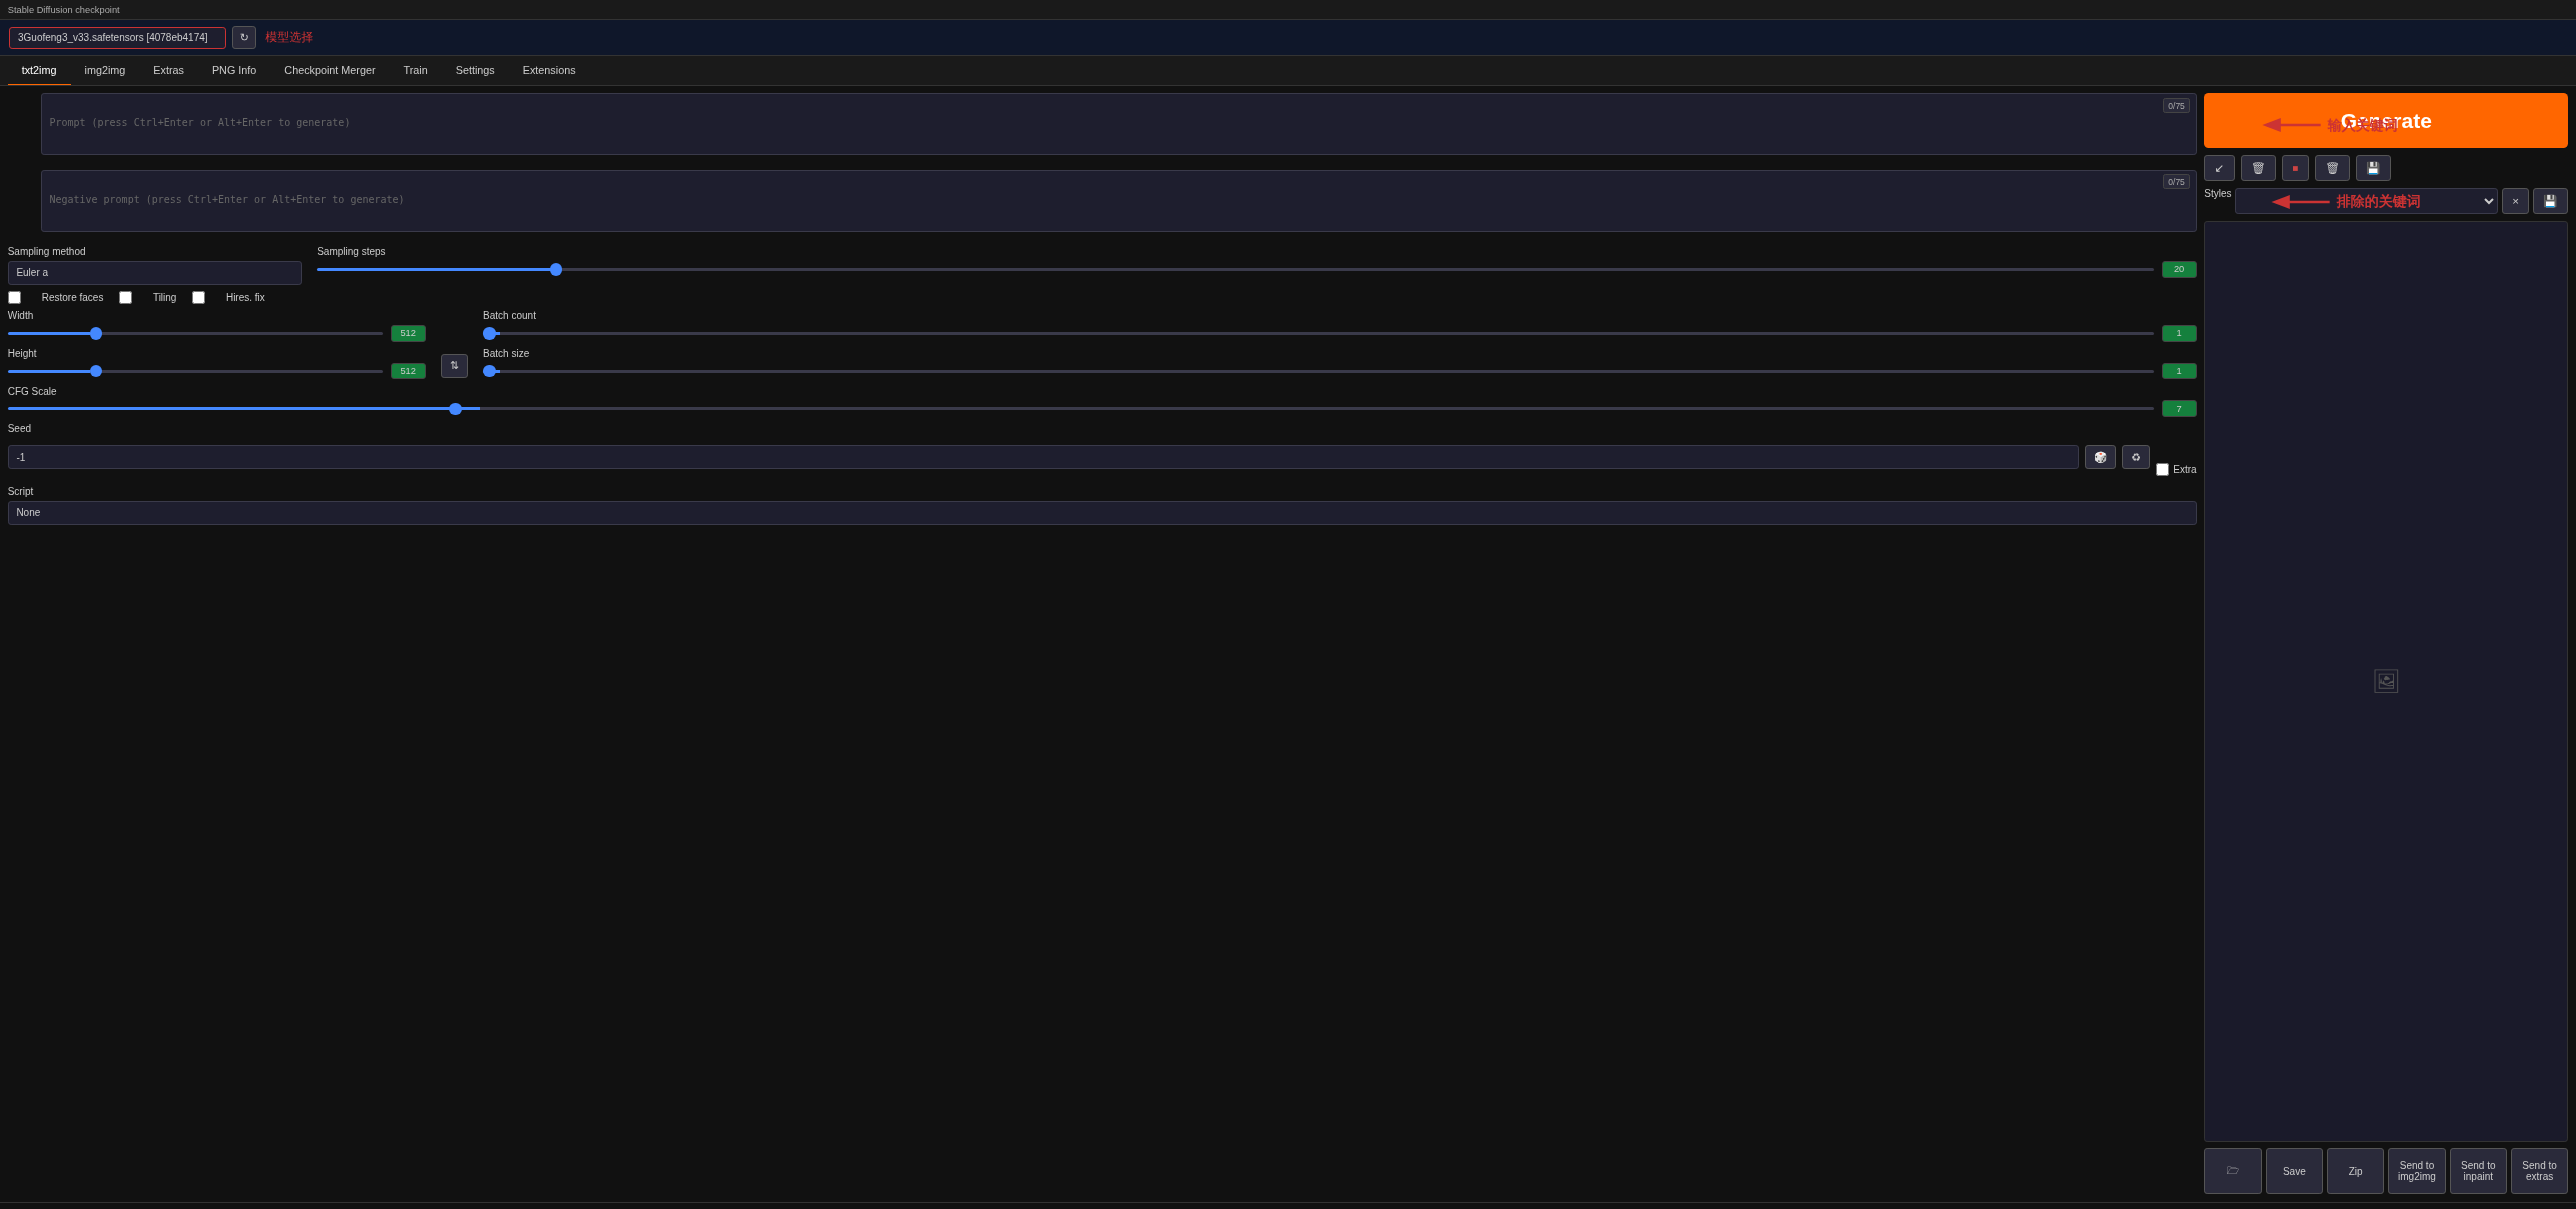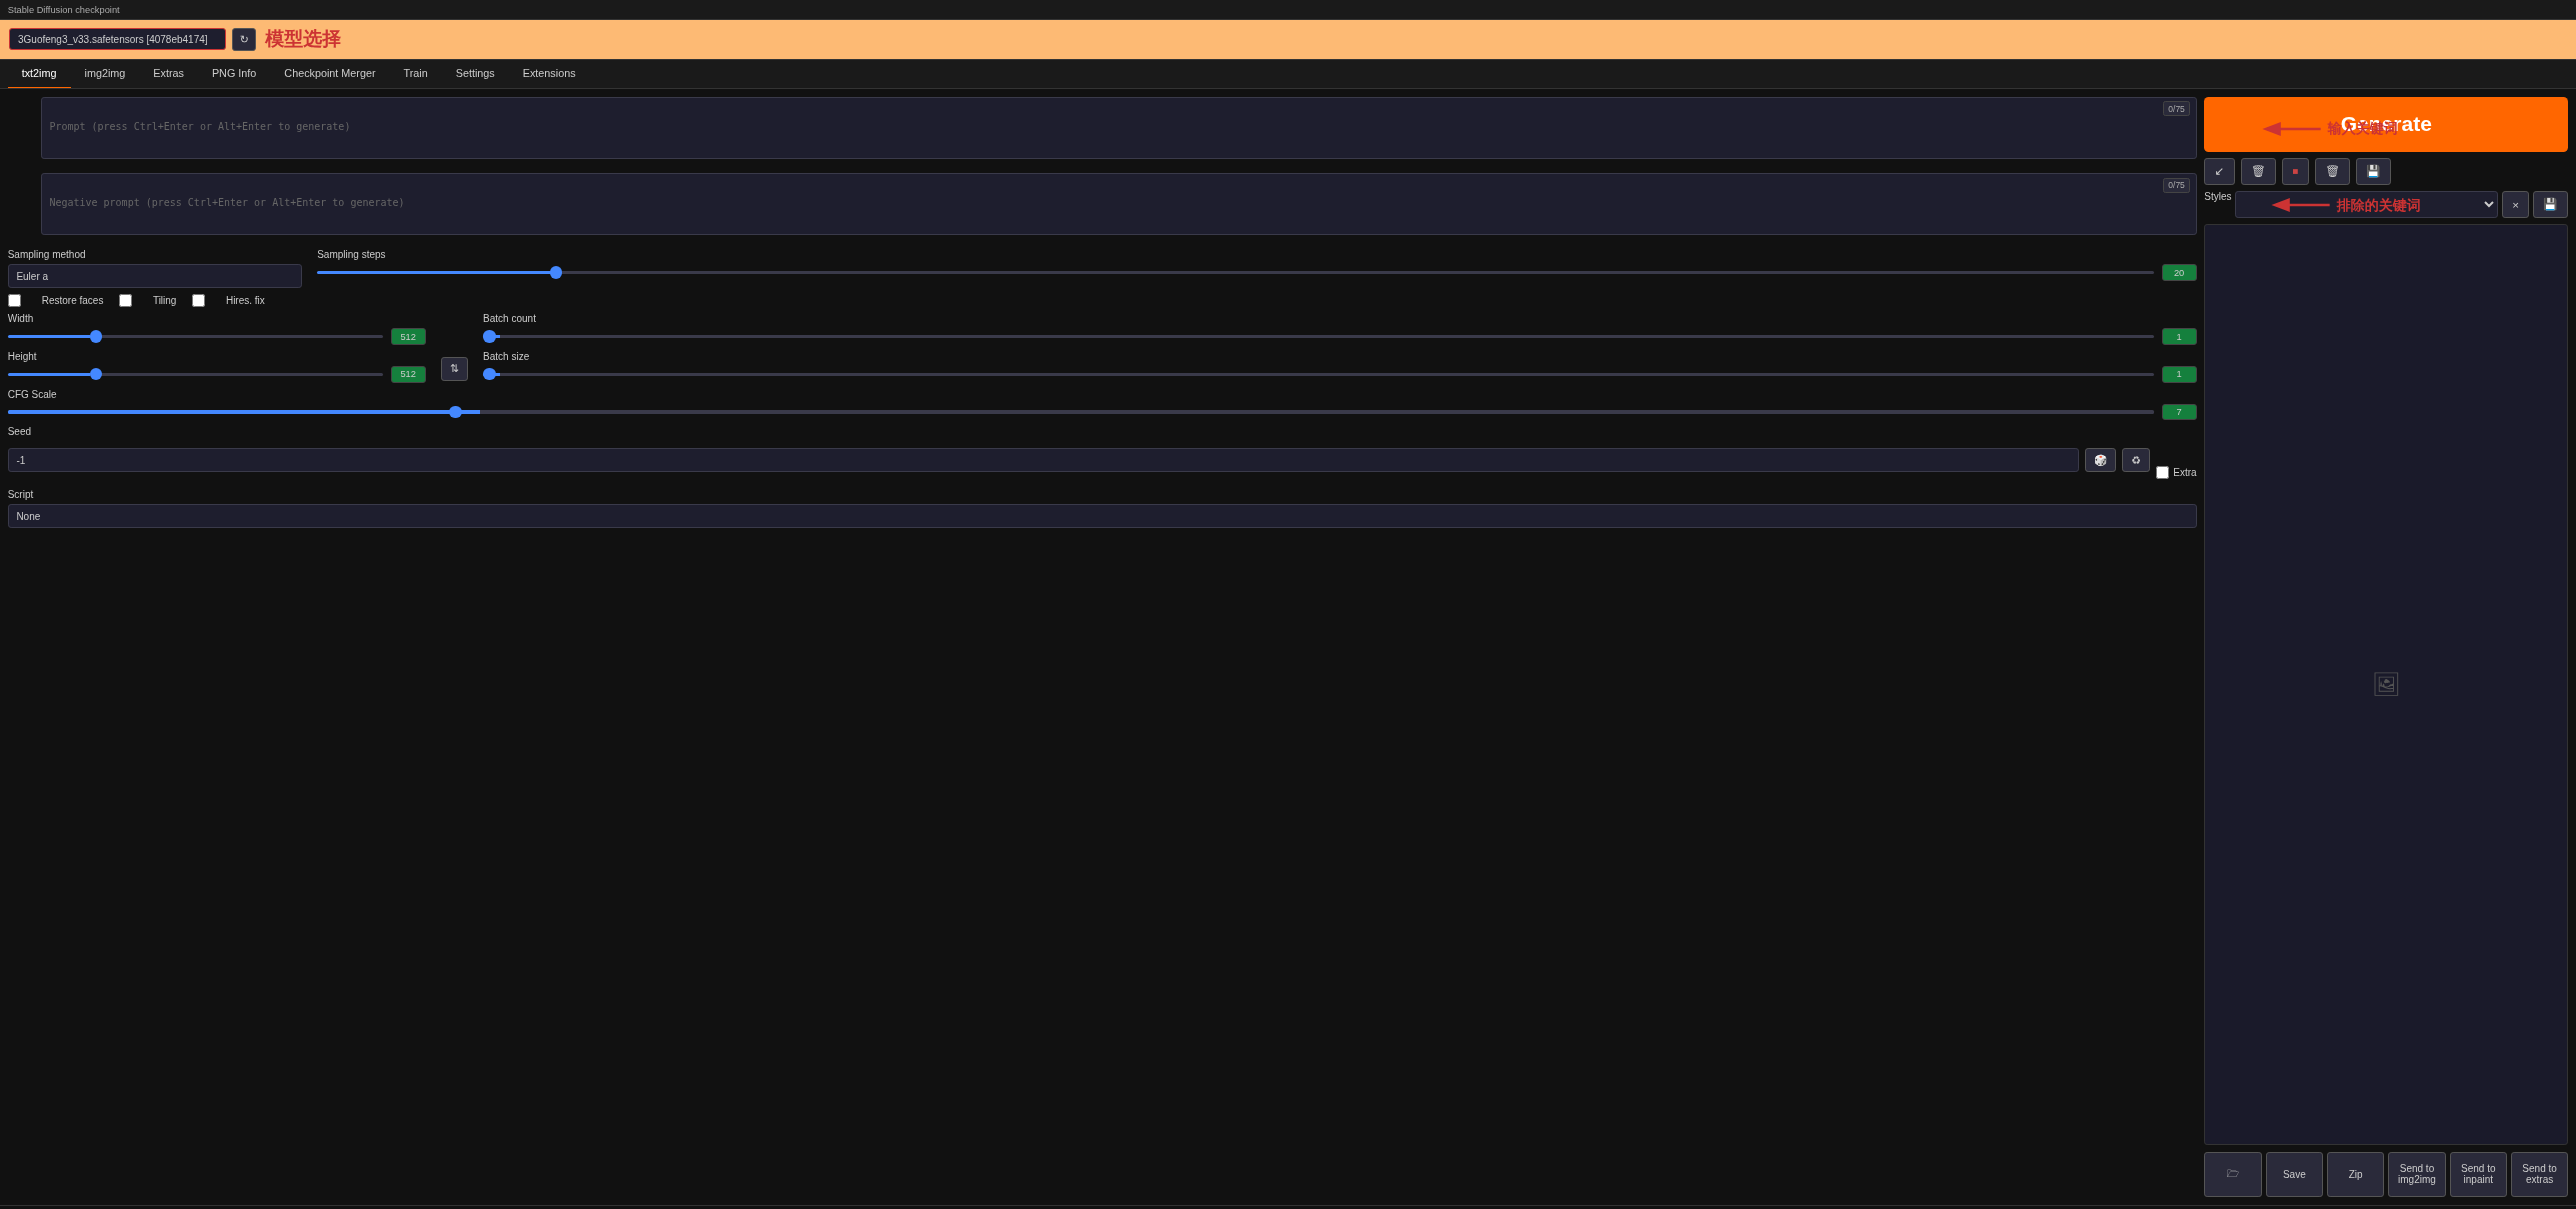--- a/index.html
+++ b/index.html
@@ -325,28 +325,28 @@
       flex: 1;
     }
   </style>
 </head>
 <body>
 
 <div class="top-bar">
   <span style="color:#aaa;font-size:9.3px;">Stable Diffusion checkpoint</span>
 </div>
 
-<div style="background:#fdba74; padding:6.2px 9.3px; display:flex; align-items:center; gap:9.3px; border-bottom:0.8px solid #333;">
+<div style="background:#0f172a; padding:6.2px 9.3px; display:flex; align-items:center; gap:9.3px; border-bottom:0.8px solid #333;">
   <div style="display:flex;align-items:center;gap:6.2px;">
     <select class="model-select">
       <option>3Guofeng3_v33.safetensors [4078eb4174]</option>
     </select>
     <button class="model-refresh-btn">↻</button>
   </div>
-  <span class="model-label" style="color:#cc3333;font-size:19px;font-weight:bold;">模型选择</span>
+  <span class="model-label" style="color:#cc3333;font-size:12px;font-weight:normal;">模型选择</span>
 </div>
 
 <div class="tabs-bar">
   <div class="tab active">txt2img</div>
   <div class="tab">img2img</div>
   <div class="tab">Extras</div>
   <div class="tab">PNG Info</div>
   <div class="tab">Checkpoint Merger</div>
   <div class="tab">Train</div>
   <div class="tab">Settings</div>

